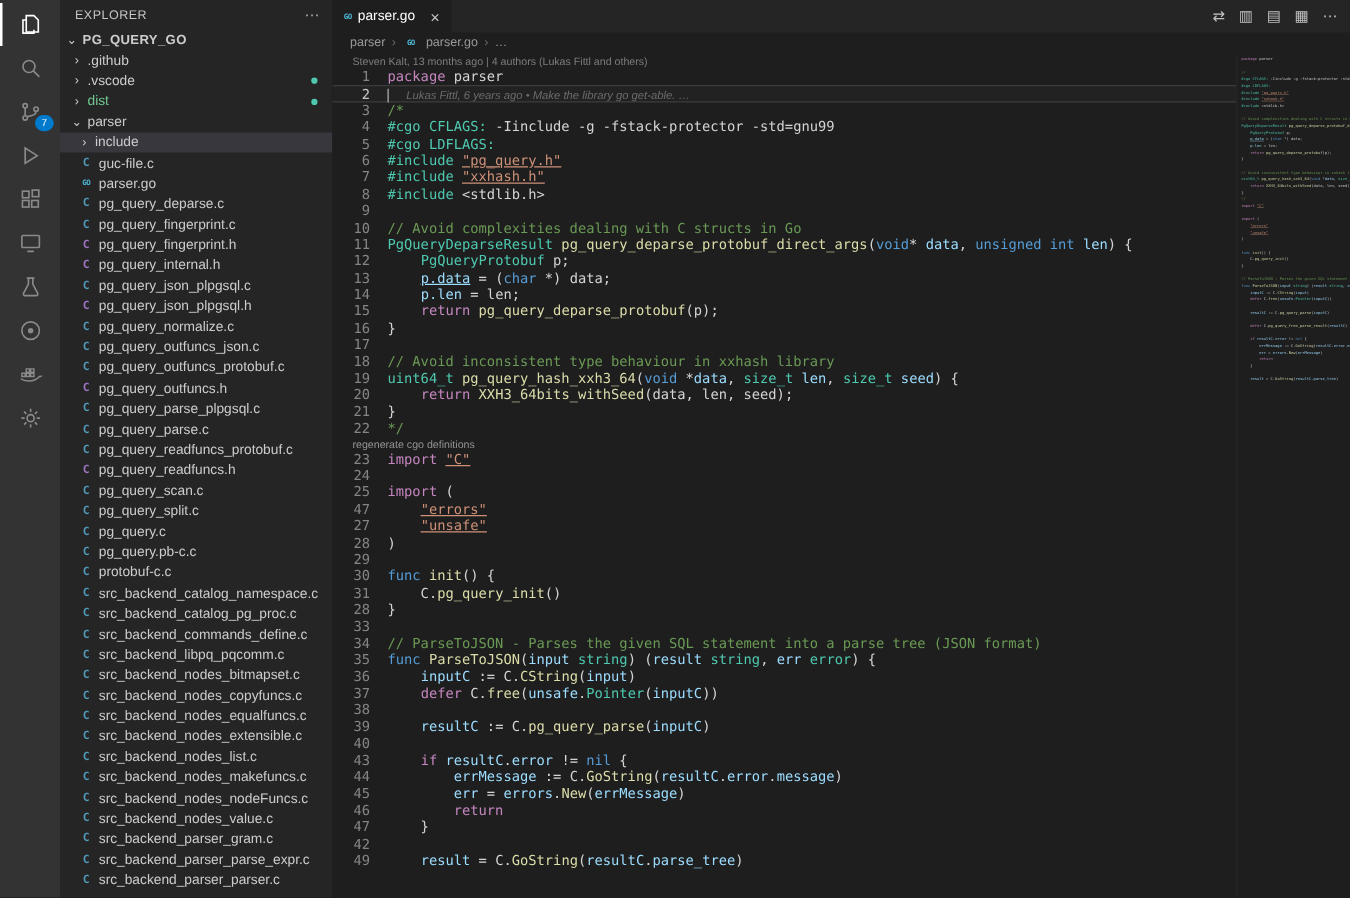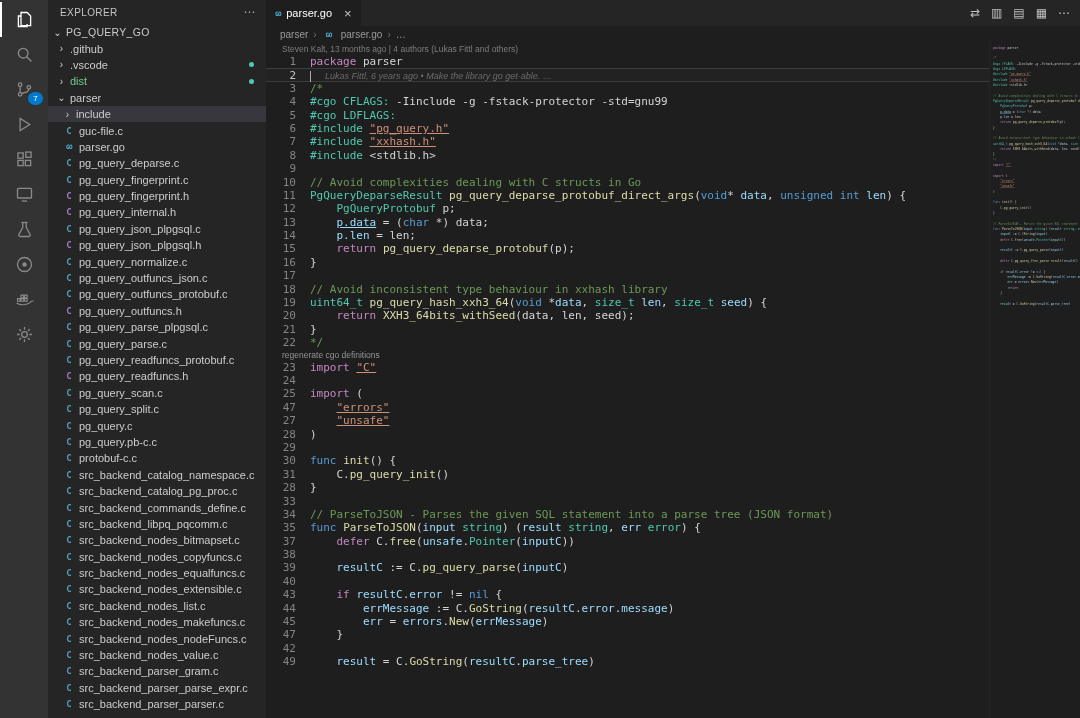--- a/index.html
+++ b/index.html
@@ -13,21 +13,21 @@
   .ab-item svg{width:21px;height:21px}
   .badge{position:absolute;right:5px;bottom:2px;background:#007acc;color:#fff;font-size:8px;line-height:13px;min-width:13px;height:13px;border-radius:7px;text-align:center;padding:0 1px}
 
   
   #sidebar{flex:0 0 218px;background:#252526;color:#cccccc;overflow:hidden;display:flex;flex-direction:column}
   .sb-header{height:24px;flex:0 0 24px;display:flex;align-items:center;justify-content:space-between;padding:0 10px 0 12px;font-size:10px;color:#c5c5c5;letter-spacing:.4px}
   .sb-more{font-size:12px;color:#b0b0b0;cursor:pointer}
   #tree{font-size:11px;overflow:hidden}
   .tree-row{height:16.4px;display:flex;align-items:center;cursor:pointer;white-space:nowrap;overflow:hidden}
   .tree-row.selected{background:#37373d}
-  .tree-row.root .tlabel{font-weight:normal;font-size:10.5px;letter-spacing:.3px}
+  .tree-row.root .tlabel{font-weight:bold;font-size:10.5px;letter-spacing:.3px}
   .chev{width:11px;flex:0 0 11px;color:#cccccc;font-size:10px;text-align:center}
   .fi{flex:0 0 14px;width:14px;text-align:center;font-family:"DejaVu Sans Mono",monospace;font-weight:bold}
   .fi.c{color:#519aba;font-size:9px}
   .fi.h{color:#a074c4;font-size:9px}
   .fi.go{color:#4db8d6;font-size:6px;letter-spacing:-.5px}
   .tlabel{margin-left:3px}
   .dot{margin-left:auto;margin-right:12px;width:5px;height:5px;border-radius:50%;background:#4ec9b0;flex:0 0 5px}
 
   
   #editor{flex:1;display:flex;flex-direction:column;min-width:0;background:#1e1e1e}
@@ -376,27 +376,29 @@
             <div class="code-row"><span class="ln">47</span><span class="lc"><span class="tk-d">    </span><span class="tk-su">"errors"</span></span></div>
             <div class="code-row"><span class="ln">27</span><span class="lc"><span class="tk-d">    </span><span class="tk-su">"unsafe"</span></span></div>
             <div class="code-row"><span class="ln">28</span><span class="lc"><span class="tk-d">)</span></span></div>
             <div class="code-row"><span class="ln">29</span><span class="lc"></span></div>
             <div class="code-row"><span class="ln">30</span><span class="lc"><span class="tk-kb">func</span><span class="tk-d"> </span><span class="tk-f">init</span><span class="tk-d">() {</span></span></div>
             <div class="code-row"><span class="ln">31</span><span class="lc"><span class="tk-d">    C.</span><span class="tk-f">pg_query_init</span><span class="tk-d">()</span></span></div>
             <div class="code-row"><span class="ln">28</span><span class="lc"><span class="tk-d">}</span></span></div>
             <div class="code-row"><span class="ln">33</span><span class="lc"></span></div>
             <div class="code-row"><span class="ln">34</span><span class="lc"><span class="tk-c">// ParseToJSON - Parses the given SQL statement into a parse tree (JSON format)</span></span></div>
             <div class="code-row"><span class="ln">35</span><span class="lc"><span class="tk-kb">func</span><span class="tk-d"> </span><span class="tk-f">ParseToJSON</span><span class="tk-d">(</span><span class="tk-v">input</span><span class="tk-d"> </span><span class="tk-t">string</span><span class="tk-d">) (</span><span class="tk-v">result</span><span class="tk-d"> </span><span class="tk-t">string</span><span class="tk-d">, </span><span class="tk-v">err</span><span class="tk-d"> </span><span class="tk-t">error</span><span class="tk-d">) {</span></span></div>
+            <div class="code-row"><span class="ln">36</span><span class="lc"><span class="tk-d">    </span><span class="tk-v">inputC</span><span class="tk-d"> := C.</span><span class="tk-f">CString</span><span class="tk-d">(</span><span class="tk-v">input</span><span class="tk-d">)</span></span></div>
             <div class="code-row"><span class="ln">37</span><span class="lc"><span class="tk-d">    </span><span class="tk-k">defer</span><span class="tk-d"> C.</span><span class="tk-f">free</span><span class="tk-d">(</span><span class="tk-v">unsafe</span><span class="tk-d">.</span><span class="tk-t">Pointer</span><span class="tk-d">(</span><span class="tk-v">inputC</span><span class="tk-d">))</span></span></div>
             <div class="code-row"><span class="ln">38</span><span class="lc"></span></div>
             <div class="code-row"><span class="ln">39</span><span class="lc"><span class="tk-d">    </span><span class="tk-v">resultC</span><span class="tk-d"> := C.</span><span class="tk-f">pg_query_parse</span><span class="tk-d">(</span><span class="tk-v">inputC</span><span class="tk-d">)</span></span></div>
             <div class="code-row"><span class="ln">40</span><span class="lc"></span></div>
             <div class="code-row"><span class="ln">43</span><span class="lc"><span class="tk-d">    </span><span class="tk-k">if</span><span class="tk-d"> </span><span class="tk-v">resultC</span><span class="tk-d">.</span><span class="tk-v">error</span><span class="tk-d"> != </span><span class="tk-kb">nil</span><span class="tk-d"> {</span></span></div>
             <div class="code-row"><span class="ln">44</span><span class="lc"><span class="tk-d">        </span><span class="tk-v">errMessage</span><span class="tk-d"> := C.</span><span class="tk-f">GoString</span><span class="tk-d">(</span><span class="tk-v">resultC</span><span class="tk-d">.</span><span class="tk-v">error</span><span class="tk-d">.</span><span class="tk-v">message</span><span class="tk-d">)</span></span></div>
             <div class="code-row"><span class="ln">45</span><span class="lc"><span class="tk-d">        </span><span class="tk-v">err</span><span class="tk-d"> = </span><span class="tk-v">errors</span><span class="tk-d">.</span><span class="tk-f">New</span><span class="tk-d">(</span><span class="tk-v">errMessage</span><span class="tk-d">)</span></span></div>
+            <div class="code-row"><span class="ln">46</span><span class="lc"><span class="tk-d">        </span><span class="tk-k">return</span></span></div>
             <div class="code-row"><span class="ln">47</span><span class="lc"><span class="tk-d">    }</span></span></div>
             <div class="code-row"><span class="ln">42</span><span class="lc"></span></div>
             <div class="code-row"><span class="ln">49</span><span class="lc"><span class="tk-d">    </span><span class="tk-v">result</span><span class="tk-d"> = C.</span><span class="tk-f">GoString</span><span class="tk-d">(</span><span class="tk-v">resultC</span><span class="tk-d">.</span><span class="tk-v">parse_tree</span><span class="tk-d">)</span></span></div>
           </div>
       </div>
       <div id="minimap">
         <div id="minimap-content">
             <div class="mini-line"><span class="tk-k">package</span><span class="tk-d"> parser</span></div>
             <div class="mini-line"></div>
             <div class="mini-line"><span class="tk-c">/*</span></div>

